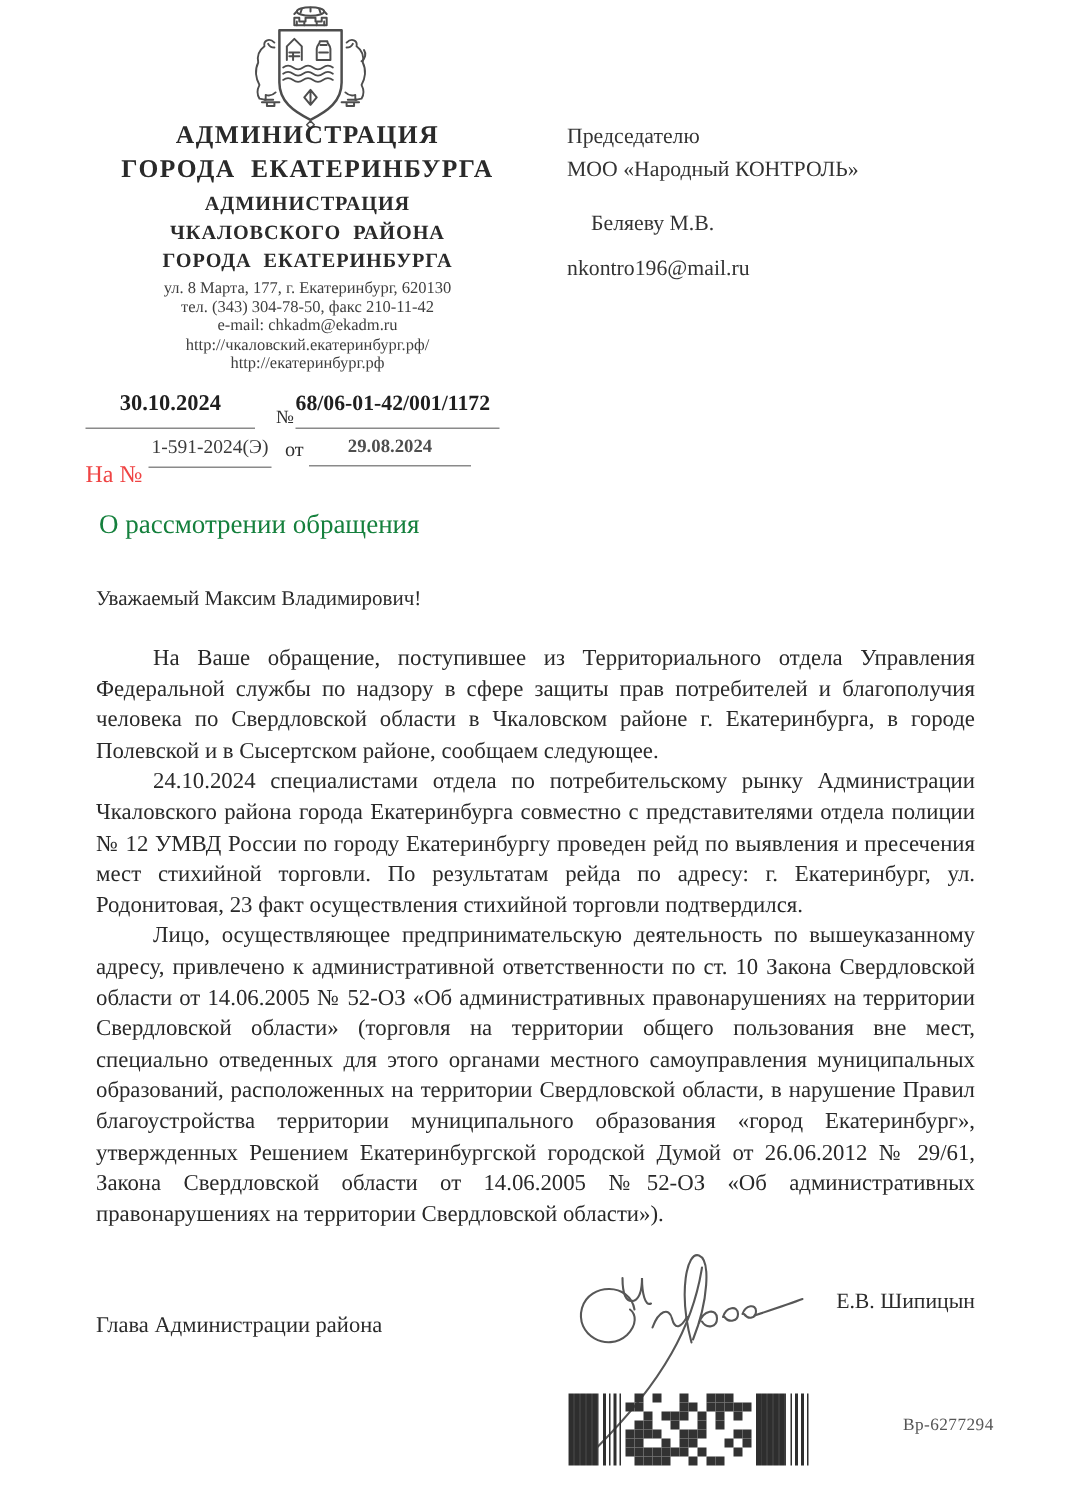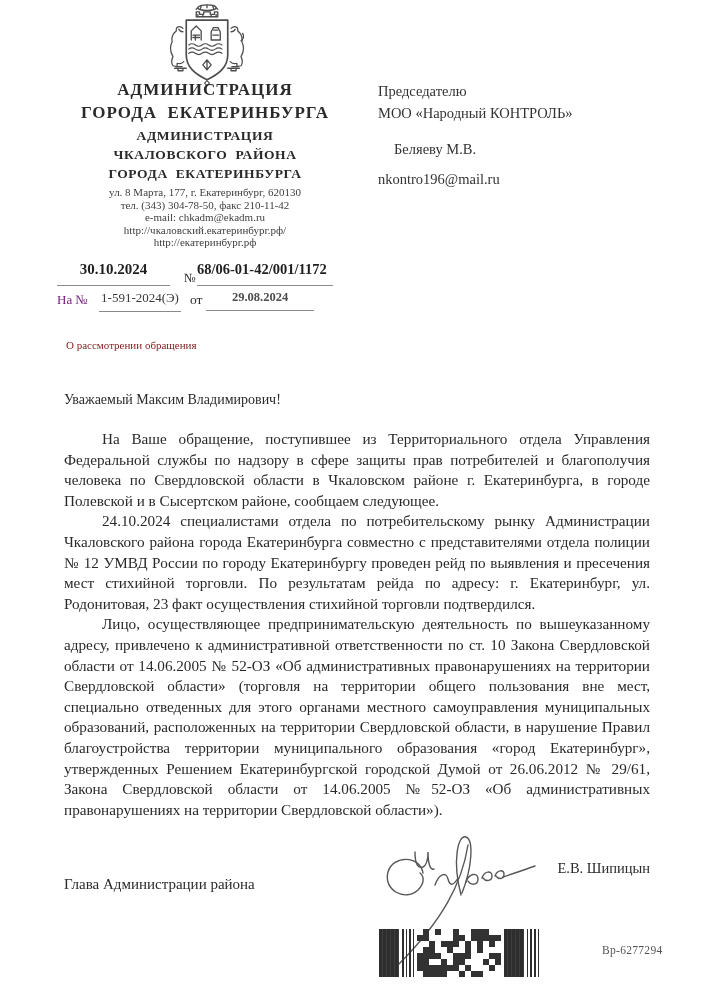--- a/index.html
+++ b/index.html
@@ -20,28 +20,28 @@
   
   .recipient{left:378px;top:80px;width:290px;font-size:14.5px;line-height:22px;color:#333;}
   .recipient .gap1{margin-top:14px;margin-left:16px;}
   .recipient .gap2{margin-top:8px;}
   
   .ref-date{left:57px;top:261px;width:113px;text-align:center;font-size:15px;font-weight:bold;
     border-bottom:1px solid #8a8a8a;padding-bottom:7px;color:#1f1f1f;}
   .ref-no-label{left:184px;top:271px;font-size:12.5px;color:#2c2c2c;}
   .ref-number{left:197px;top:261px;width:136px;font-size:14.5px;font-weight:bold;white-space:nowrap;
     border-bottom:1px solid #8a8a8a;padding-bottom:7px;color:#1f1f1f;}
-  .ref-reply-label{left:57px;top:292px;font-size:13px;color:#701a75;}
+  .ref-reply-label{left:57px;top:308px;font-size:16px;color:#ef4444;}
   .ref-reply-number{left:99px;top:290px;width:82px;text-align:center;font-size:13px;white-space:nowrap;
     border-bottom:1px solid #8a8a8a;padding-bottom:5px;color:#3a3a3a;}
   .ref-from-label{left:190px;top:292px;font-size:13.5px;color:#2c2c2c;}
   .ref-reply-date{left:206px;top:290px;width:108px;text-align:center;font-size:12.5px;
     border-bottom:1px solid #8a8a8a;padding-bottom:5px;color:#4e4e4e;font-weight:bold;}
   
-  .subject{left:66px;top:339px;font-size:11px;color:#7f1d1d;}
+  .subject{left:66px;top:339px;font-size:18px;color:#15803d;}
   .salutation{left:64px;top:392px;width:584px;text-align:left;font-size:14px;color:#2b2b2b;}
   .body-text{left:64px;top:429px;width:586px;font-size:15.2px;line-height:20.6px;
     text-align:justify;color:#292929;}
   .body-text p{margin:0;text-indent:38px;}
   
   .sign-title{left:64px;top:876px;font-size:15px;color:#2b2b2b;}
   .sign-name{left:555px;top:860px;width:95px;text-align:right;font-size:14.5px;color:#2b2b2b;white-space:nowrap;}
   .signature-svg{left:375px;top:833px;width:185px;height:140px;}
   
   .barcode{left:379px;top:929px;width:176px;height:48px;display:flex;align-items:stretch;}

